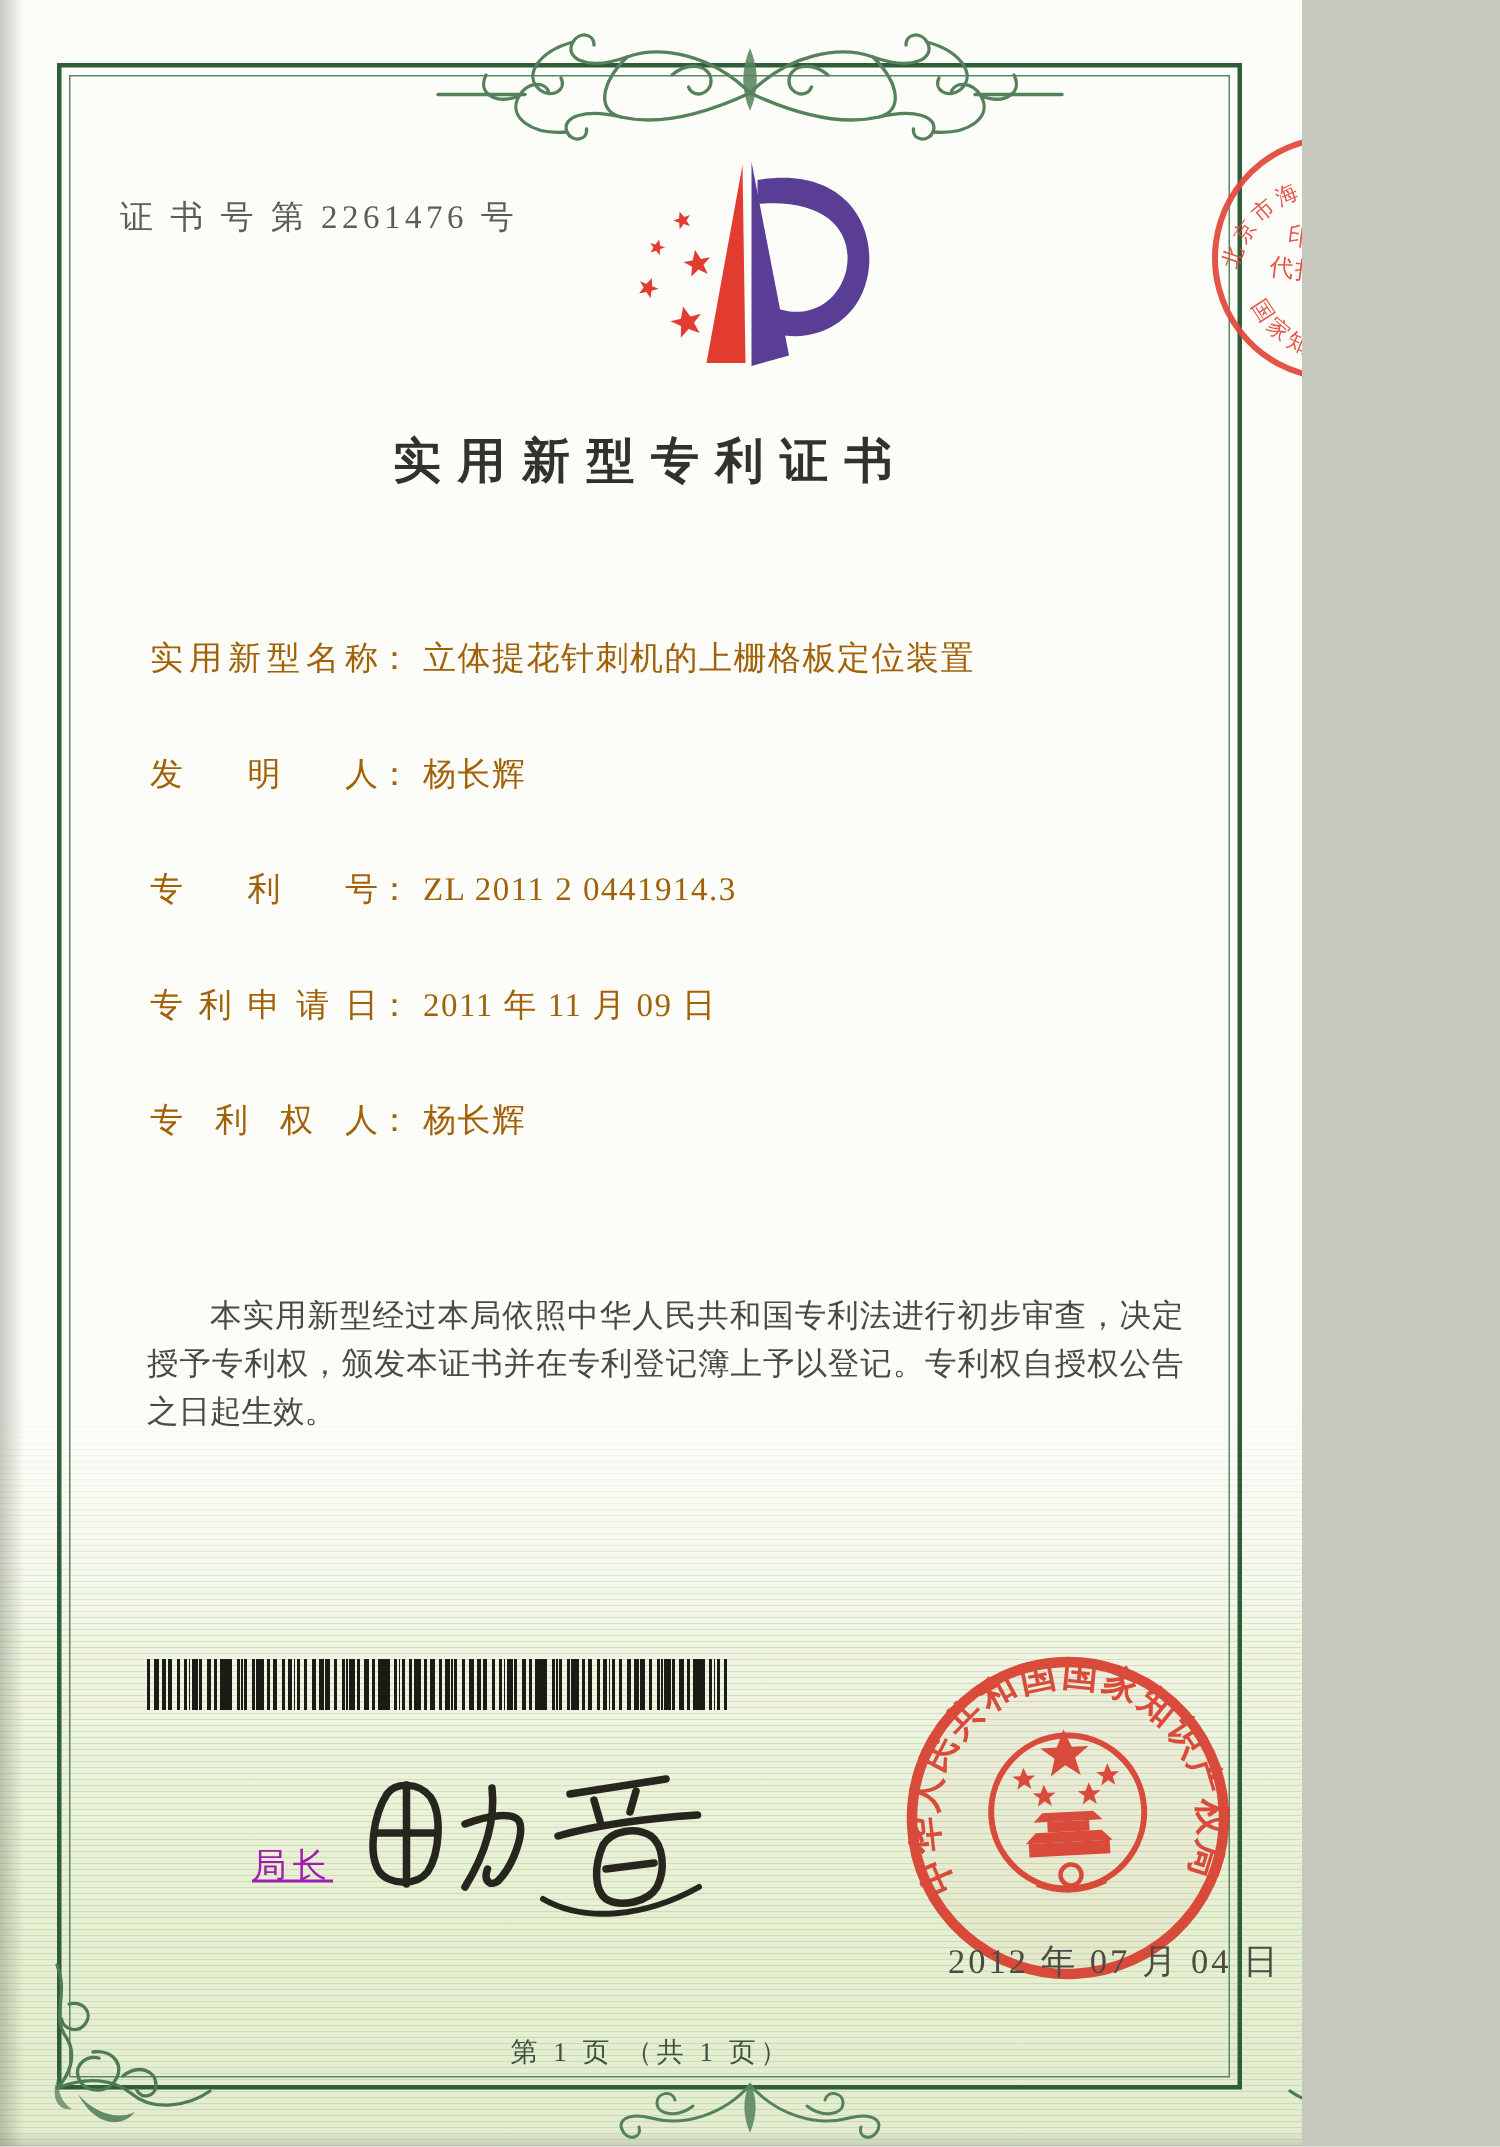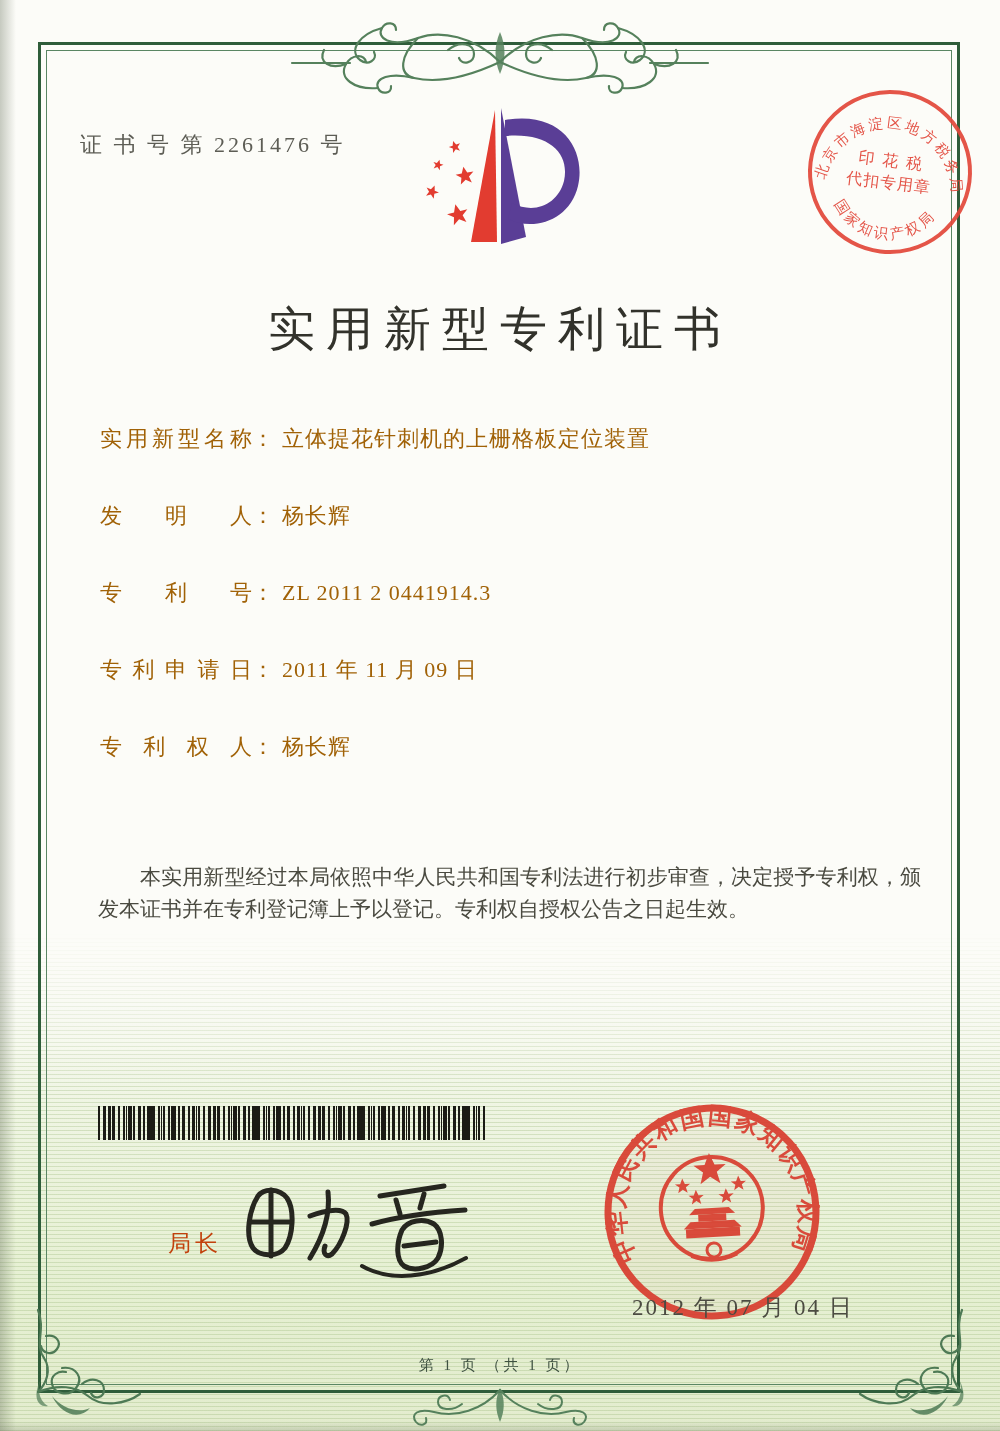--- a/index.html
+++ b/index.html
@@ -3,21 +3,21 @@
 <meta charset="utf-8">
 <style>
   html,body{margin:0;padding:0;}
   body{
     background:#c6c8bd;
     font-family:"Liberation Serif","DejaVu Serif",serif;
     width:1000px;
   }
   .page{
     position:relative;
-    width:1000px;height:1431px;
+    width:868px;height:1431px;
     background:#fcfcf8;
     overflow:hidden;
   }
   .page::before{
     content:'';position:absolute;left:0;top:0;bottom:0;width:16px;z-index:40;
     background:linear-gradient(90deg,rgba(110,120,100,.38),rgba(110,120,100,0));
     pointer-events:none;
   }
   .page::after{
     content:'';position:absolute;left:0;right:0;bottom:0;height:10px;z-index:40;
@@ -54,22 +54,22 @@
   .cert-no{
     position:absolute;left:80px;top:130px;z-index:4;
     font-size:22px;color:#5d5d55;letter-spacing:3px;
   }
   .logo{position:absolute;left:408px;top:94px;width:186px;height:160px;z-index:4;}
   .tax-stamp{
     position:absolute;left:796px;top:78px;width:188px;height:188px;z-index:5;
     transform:rotate(7deg);opacity:.92;
   }
   .title{
-    position:absolute;left:0;right:0;top:282px;z-index:4;margin:16px;
-    text-align:center;font-size:47px;font-weight:normal;
+    position:absolute;left:0;right:0;top:282px;z-index:4;margin:4px;
+    text-align:center;font-size:32px;font-weight:bold;
     letter-spacing:11px;color:#32322b;
   }
   .fields{position:absolute;left:100px;top:424px;right:70px;z-index:4;}
   .field-row{height:77px;font-size:22px;color:#a16207;}
   .field-label{
     display:inline-block;width:152px;vertical-align:top;
     text-align:justify;text-align-last:justify;
   }
   .field-colon{display:inline-block;margin:0 8px 0 0;}
   .field-value{letter-spacing:1px;}
@@ -80,34 +80,34 @@
   .paragraphs p{margin:3px;text-indent:2em;}
   .barcode{
     position:absolute;left:98px;top:1106px;width:388px;height:34px;z-index:4;
     background:
       repeating-linear-gradient(90deg,#1b1b15 0 2px,transparent 2px 5px),
       repeating-linear-gradient(90deg,#1b1b15 0 1px,transparent 1px 7px),
       repeating-linear-gradient(90deg,transparent 0 10px,#1b1b15 10px 13px,transparent 13px 21px);
   }
   .director-label{
     position:absolute;left:168px;top:1228px;z-index:4;
-    font-size:23px;color:#c2410c;letter-spacing:4px;
+    font-size:23px;color:#a21caf;letter-spacing:4px;text-decoration:underline;
   }
   .signature{position:absolute;left:228px;top:1164px;width:252px;height:126px;z-index:4;}
   .seal{
     position:absolute;left:596px;top:1096px;width:232px;height:232px;z-index:5;
     transform:rotate(-3deg);opacity:.9;
   }
   .seal-date{
     position:absolute;left:632px;top:1292px;z-index:6;
     font-size:23px;color:#4b4b41;letter-spacing:2px;
   }
   .footer{
     position:absolute;left:0;right:0;top:1356px;z-index:4;
-    text-align:center;font-size:15px;color:#3e5141;letter-spacing:3px;border-radius:10px;
+    text-align:center;font-size:18px;color:#3e5141;letter-spacing:3px;border-radius:10px;
   }
 </style>
 </head>
 <body>
 
 <div class="page">
 
   <div class="wave-bg"></div>
   <div class="frame-outer"></div>
   <div class="frame-inner"></div>

